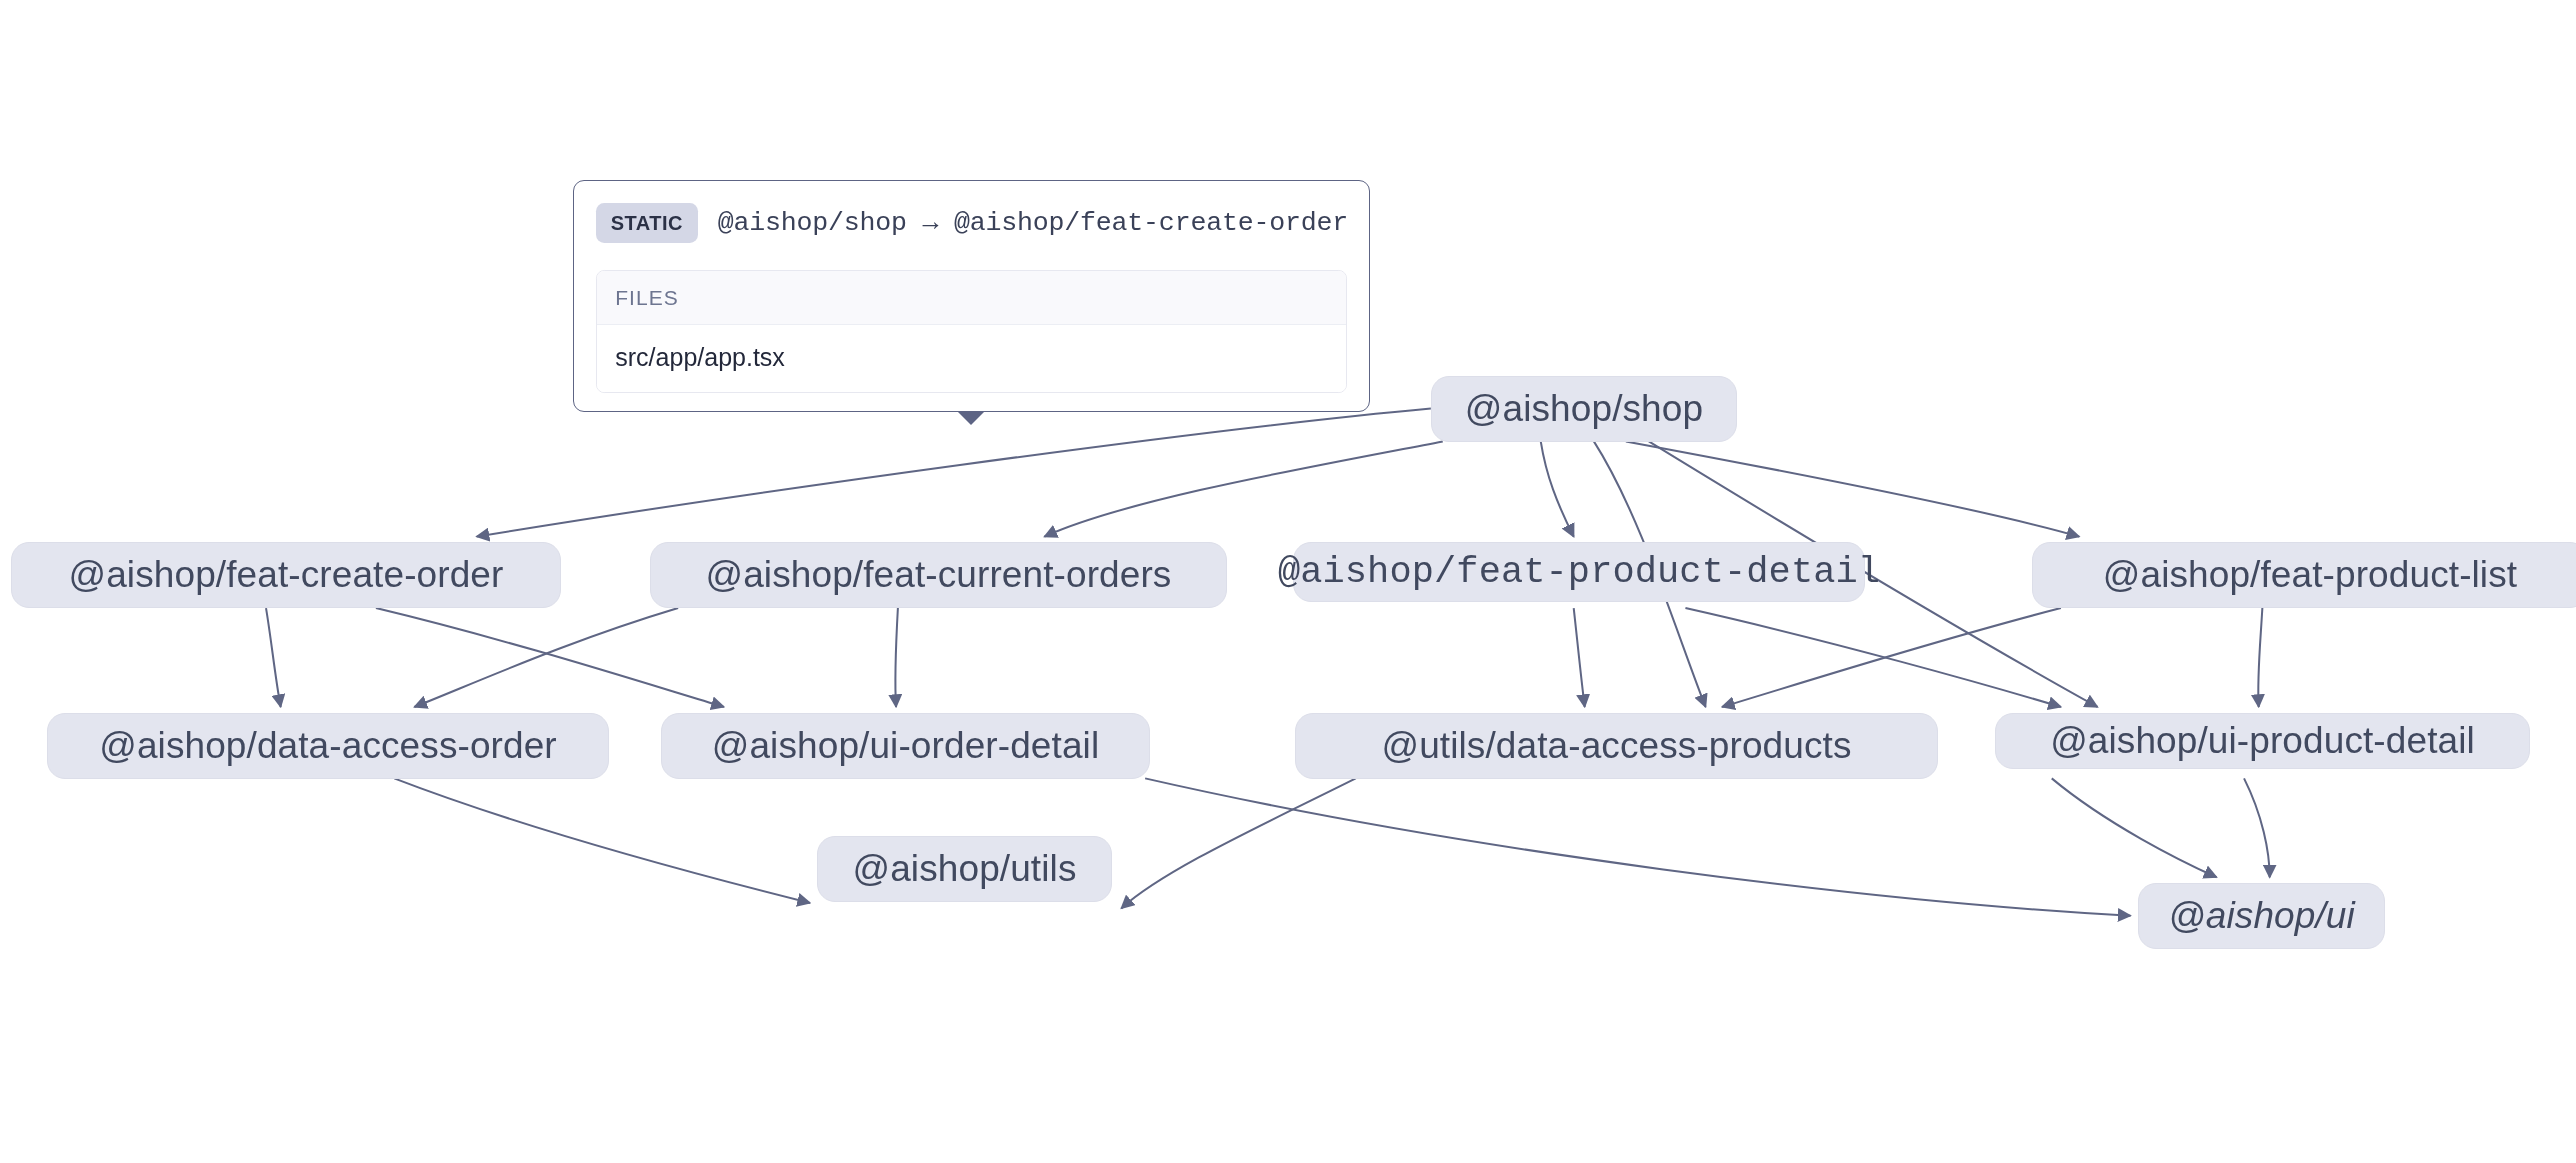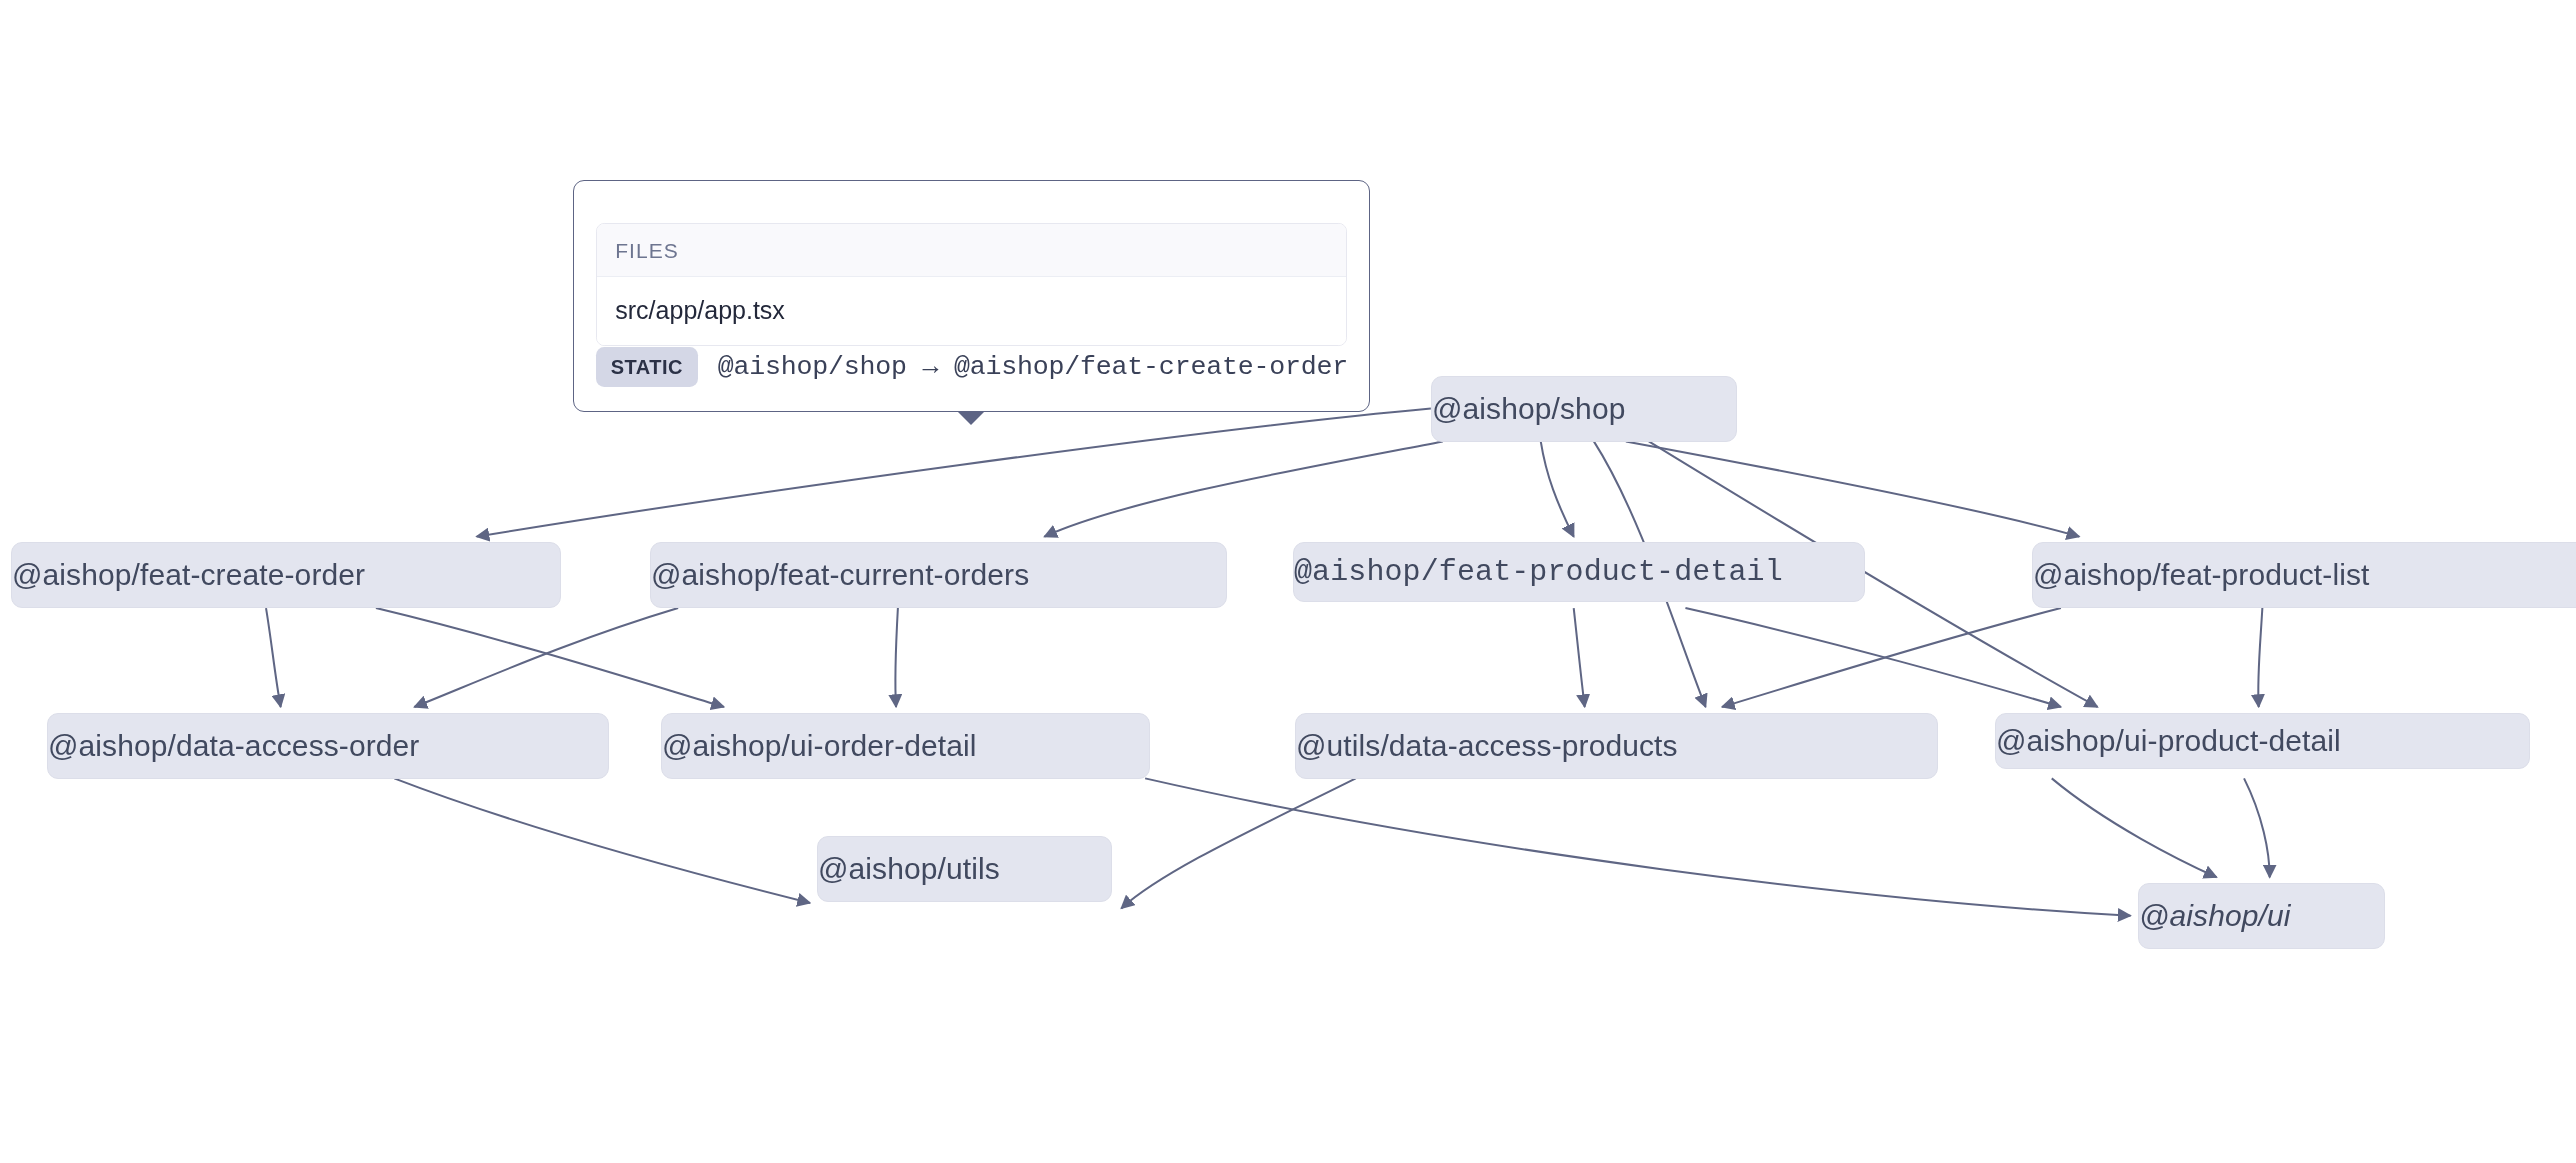--- a/index.html
+++ b/index.html
@@ -20,25 +20,26 @@
     left: 0; top: 0;
     width: 2576px;
     height: 1163px;
     pointer-events: none;
   }
   .node {
     position: absolute;
     box-sizing: border-box;
     background: #e3e5ef;
     border: 0.9px solid #dcdee9;
-    border-radius: 11px;
+    border-radius: 18px;
     display: flex;
     align-items: center;
+    justify-content: center;
     color: #41495f;
-    font-size: 30px;
+    font-size: 37px;
     letter-spacing: 0.1px;
     white-space: nowrap;
     font-family: "Liberation Sans", sans-serif;
   }
   
   #tooltip {
     position: absolute;
     left: 573px;
     top: 180px;
     width: 797px;
@@ -171,27 +172,27 @@
       </div>
       <div class="node" style="left: 817px; top: 836px; width: 295px; height: 66px;">
         <span>@aishop/utils</span>
       </div>
       <div class="node" style="left: 2138px; top: 883px; width: 247px; height: 66px; font-style: italic;">
         <span>@aishop/ui</span>
       </div>
     </div>
 
   <div id="tooltip">
+    <div id="tooltip-head">
+      <span id="static-badge">STATIC</span>
+      <span id="tooltip-title">@aishop/shop → @aishop/feat-create-order</span>
+    </div>
     <div id="files-panel">
       <div id="files-header">FILES</div>
       <div id="files-list">
           <div class="file-row">src/app/app.tsx</div>
         </div>
-    </div>
-    <div id="tooltip-head">
-      <span id="static-badge">STATIC</span>
-      <span id="tooltip-title">@aishop/shop → @aishop/feat-create-order</span>
     </div>
     <div id="tooltip-pointer"></div>
   </div>
 
 </div>
 
 
 </body></html>

